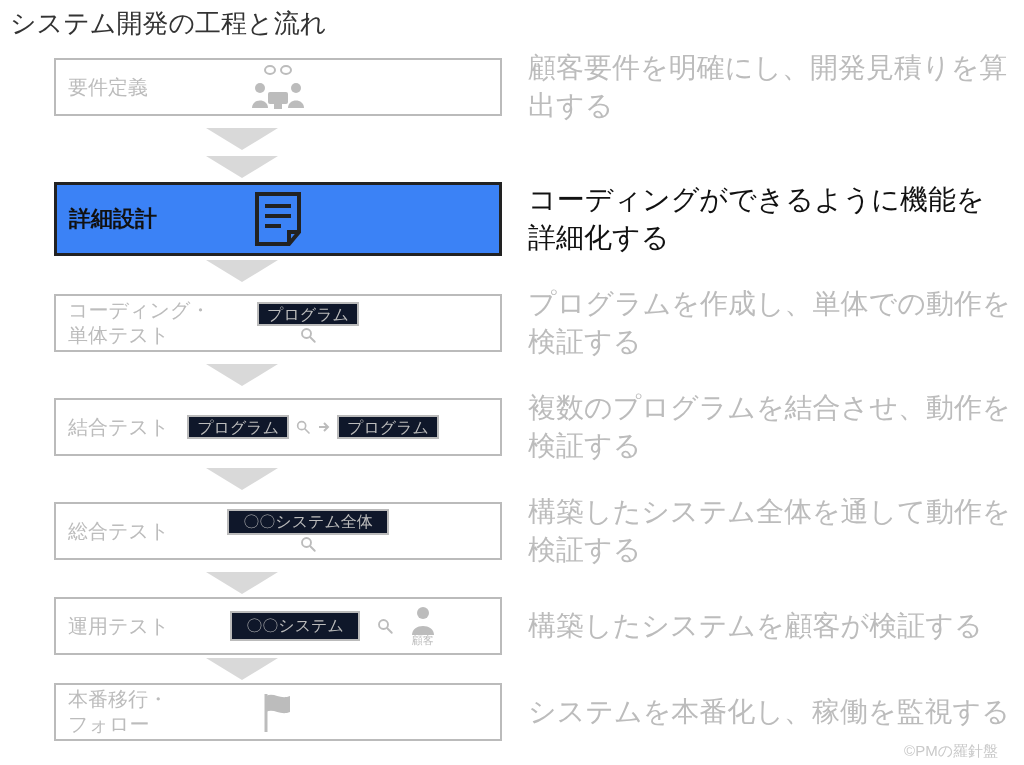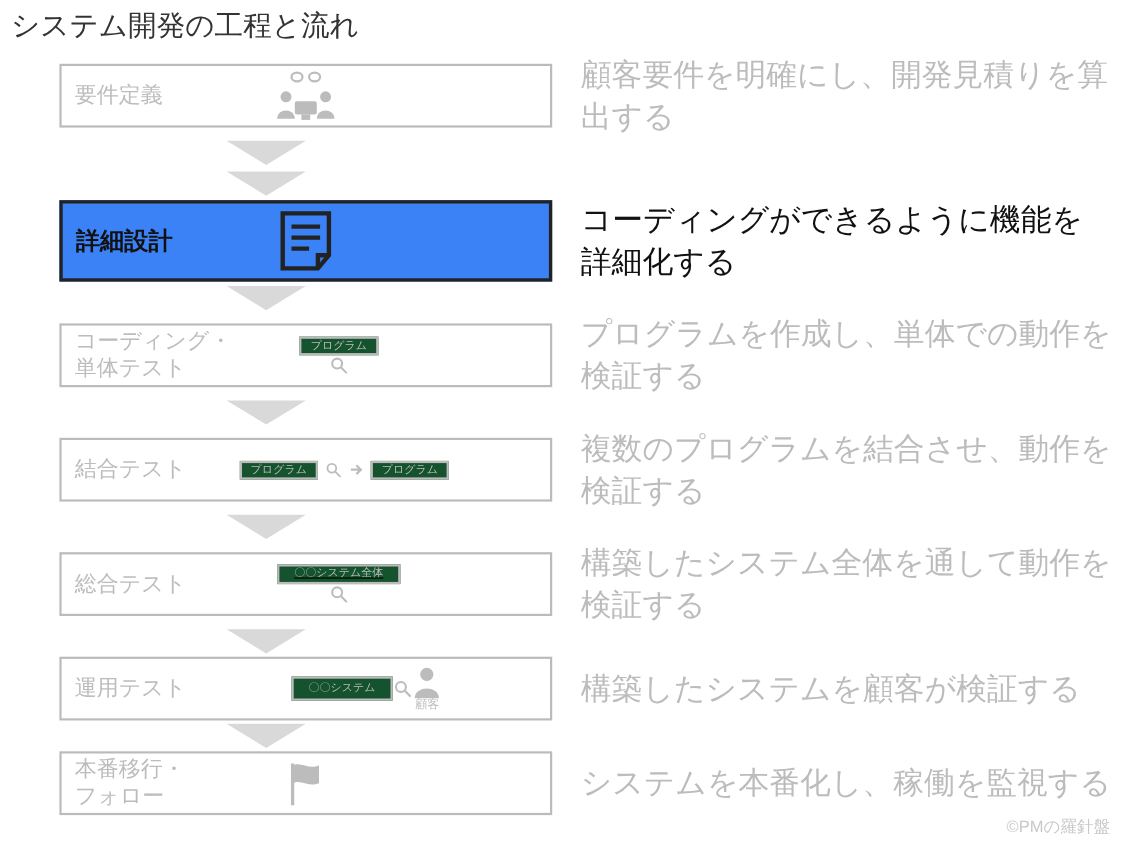--- a/index.html
+++ b/index.html
@@ -76,34 +76,34 @@
   }
   .arrow {
     width: 0; height: 0;
     border-left: 36px solid transparent;
     border-right: 36px solid transparent;
     border-top: 22px solid #d9d9d9;
     margin-left: 194px;
   }
   .credit {
     position: absolute;
-    right: 15px;
+    right: 26px;
     bottom: 4px;
     font-size: 15px;
     color: #c9c9c9;
   }
   
   .mini-box {
     border: 2px solid #bbb;
-    font-size: 10px;
+    font-size: 16px;
     color: #bcbcbc;
     padding: 1px 8px 0 8px;
     text-align: center;
     line-height: 1.2;
-    background: #14532d;
+    background: #0f172a;
   }
   .mini-group { display: flex; align-items: center; gap: 6px; }
   .mini-col { display: flex; flex-direction: column; align-items: center; }
   .mini-label { font-size: 11px; color: #bcbcbc; margin-top: -2px; }
   svg { display: block; }
 </style>
 </head>
 <body>
 
 <div class="title">システム開発の工程と流れ</div>
@@ -206,21 +206,21 @@
       </div>
       <div class="desc">複数のプログラムを結合させ、動作を検証する</div>
     </div>
     <div class="arrow-row">
       <div class="arrow"></div>
     </div>
     <div class="row">
       <div class="card-col">
         <div class="card faded">
           <div class="card-label">総合テスト</div>
-          <div class="icon-zone" style="padding-left: 60px; text-decoration: underline;">
+          <div class="icon-zone" style="padding-left: 60px;">
             <div class="mini-col">
         <div class="mini-box" style="padding:1px 14px;">〇〇システム全体</div>
         <span>
                 <svg width="18" height="18" viewBox="0 0 24 24">
                   <circle cx="10" cy="10" r="6" fill="none" stroke="#bcbcbc" stroke-width="2.5"></circle>
                   <line x1="15" y1="15" x2="21" y2="21" stroke="#bcbcbc" stroke-width="2.5" stroke-linecap="round"></line>
                 </svg>
               </span>
       </div>
           </div>
@@ -229,21 +229,21 @@
       <div class="desc">構築したシステム全体を通して動作を検証する</div>
     </div>
     <div class="arrow-row">
       <div class="arrow"></div>
     </div>
     <div class="row">
       <div class="card-col">
         <div class="card faded">
           <div class="card-label">運用テスト</div>
           <div class="icon-zone" style="padding-left: 110px;">
-            <div class="mini-group" style="gap:0;">
+            <div class="mini-group" style="gap:16px;">
         <div class="mini-box" style="padding:3px 14px;">〇〇システム</div>
         <span>
                 <svg width="18" height="18" viewBox="0 0 24 24">
                   <circle cx="10" cy="10" r="6" fill="none" stroke="#bcbcbc" stroke-width="2.5"></circle>
                   <line x1="15" y1="15" x2="21" y2="21" stroke="#bcbcbc" stroke-width="2.5" stroke-linecap="round"></line>
                 </svg>
               </span>
         <div class="mini-col">
           <span>
                   <svg width="26" height="30" viewBox="0 0 26 30">

